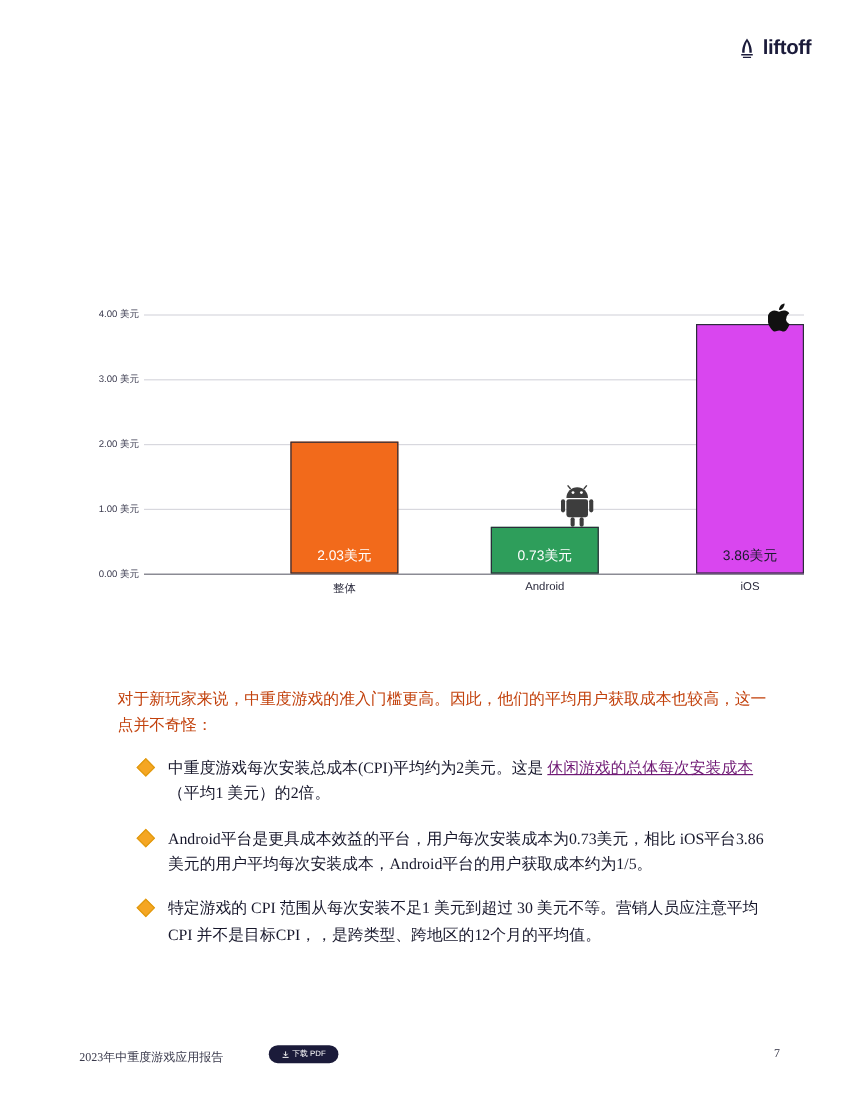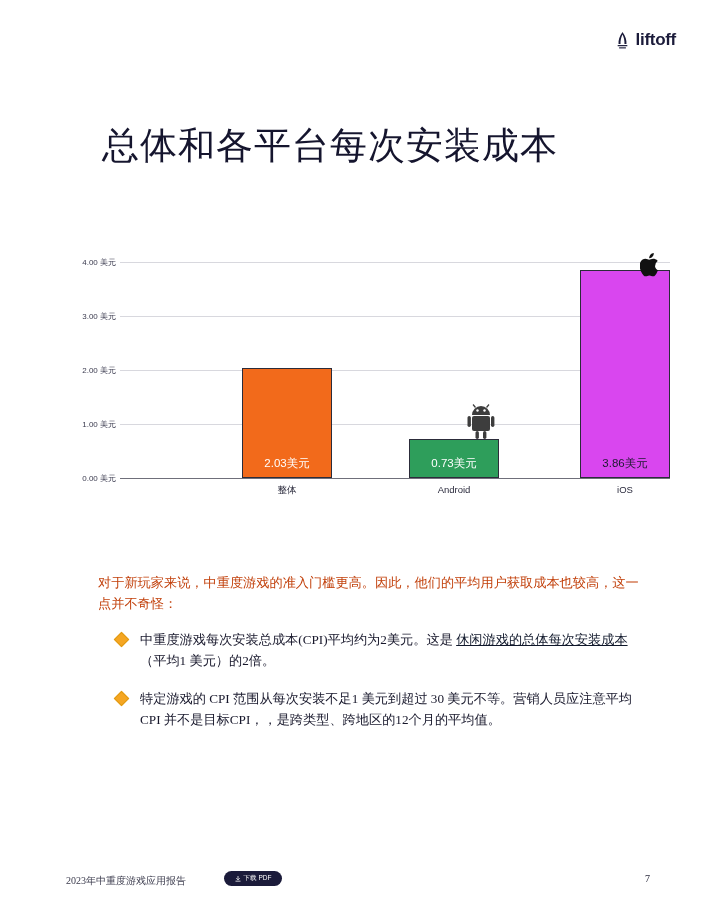--- a/index.html
+++ b/index.html
@@ -184,21 +184,21 @@
     position: absolute;
     left: 18px;
     top: 5px;
     width: 9px;
     height: 9px;
     background: #f5a623;
     transform: rotate(45deg);
     border: 1px solid #e09a10;
   }
   a.inline-link {
-    color: #0f172a;
+    color: #701a75;
     text-decoration: underline;
   }
 
   
   .footer {
     position: absolute;
     left: 0;
     right: 0;
     bottom: 28px;
     height: 20px;
@@ -244,21 +244,20 @@
 
   <div class="logo">
     <svg class="logo-mark" viewBox="0 0 24 26">
       <path d="M12 1 C 7.5 7, 6 13, 6.4 18 L 9.2 18 C 9 13.5, 10 8.5, 12 4.6 C 14 8.5, 15 13.5, 14.8 18 L 17.6 18 C 18 13, 16.5 7, 12 1 Z" fill="#1b1b3a"></path>
       <path d="M5.2 19.4 L 18.8 19.4 L 18.8 21.1 L 5.2 21.1 Z" fill="#1b1b3a"></path>
       <path d="M7.2 22.6 L 16.8 22.6 L 16.8 24.2 L 7.2 24.2 Z" fill="#1b1b3a"></path>
     </svg>
     <span class="logo-text">liftoff</span>
   </div>
 
-  <h1 class="title">总体和各平台每次安装成本</h1>
 
   <div class="chart-wrap">
 
     <div class="y-labels">
       <span class="y-label" style="top:216px">0.00 美元</span>
       <span class="y-label" style="top:162px">1.00 美元</span>
       <span class="y-label" style="top:108px">2.00 美元</span>
       <span class="y-label" style="top:54px">3.00 美元</span>
       <span class="y-label" style="top:0px">4.00 美元</span>
     </div>
@@ -320,20 +319,24 @@
 
   <div class="body-copy">
     <p class="intro">对于新玩家来说，中重度游戏的准入门槛更高。因此，他们的平均用户获取成本也较高，这一点并不奇怪：</p>
     <ul class="bullets">
       <li>
         <span class="diamond"></span>
         <span>中重度游戏每次安装总成本(CPI)平均约为2美元。这是 </span><a class="inline-link" href="#">休闲游戏的总体每次安装成本</a><span>（平均1 美元）的2倍。</span>
       </li>
       <li>
         <span class="diamond"></span>
+        <span>Android平台是更具成本效益的平台，用户每次安装成本为0.73美元，相比 iOS平台3.86美元的用户平均每次安装成本，Android平台的用户获取成本约为1/5。</span>
+      </li>
+      <li>
+        <span class="diamond"></span>
         <span>特定游戏的 CPI 范围从每次安装不足1 美元到超过 30 美元不等。营销人员应注意平均 CPI 并不是目标CPI，，是跨类型、跨地区的12个月的平均值。</span>
       </li>
     </ul>
   </div>
 
   <div class="footer">
     <span class="footer-text">2023年中重度游戏应用报告</span>
     <div class="download-pill">
       <svg width="6" height="6" viewBox="0 0 10 10">
         <path d="M5 0 L5 6 M2.2 3.6 L5 6.5 L7.8 3.6 M0.8 8.6 L9.2 8.6" stroke="#ffffff" stroke-width="1.3" fill="none"></path>

